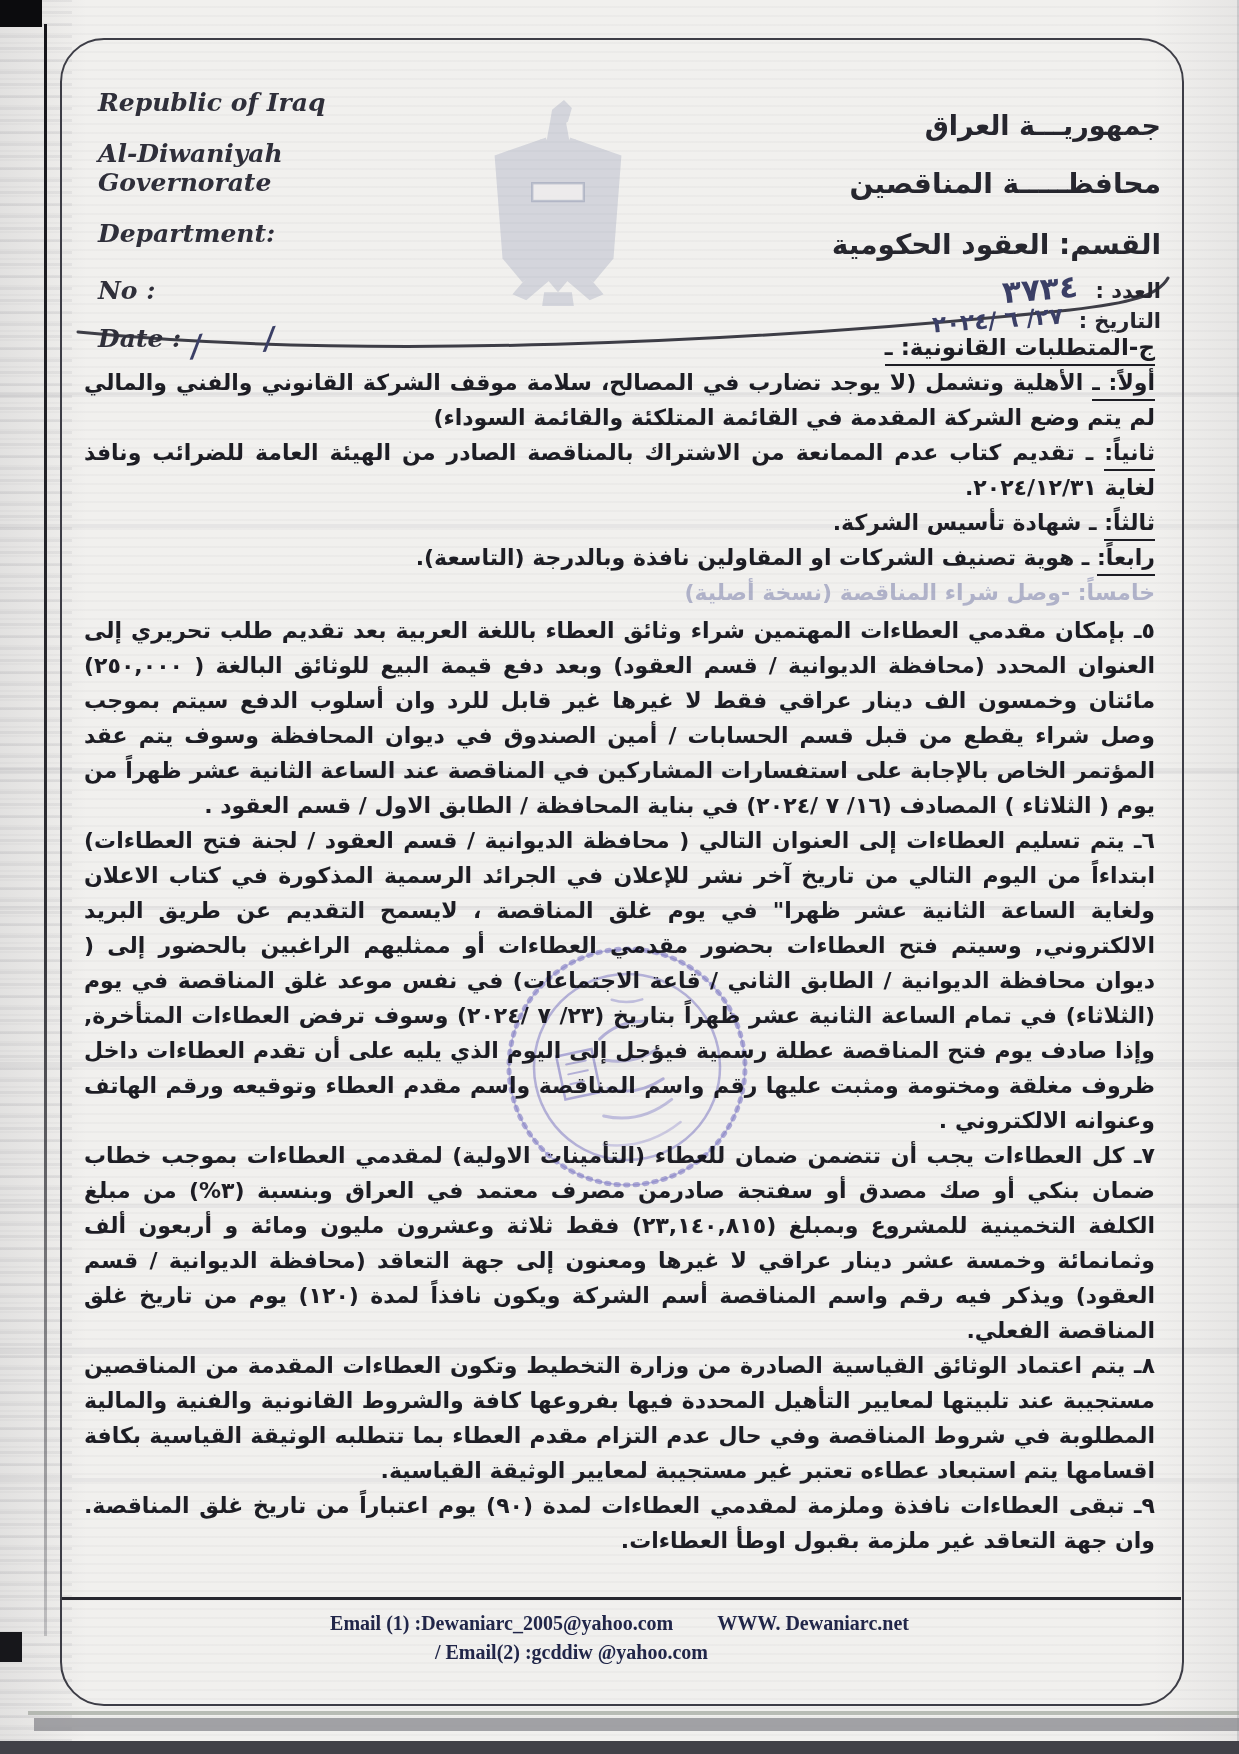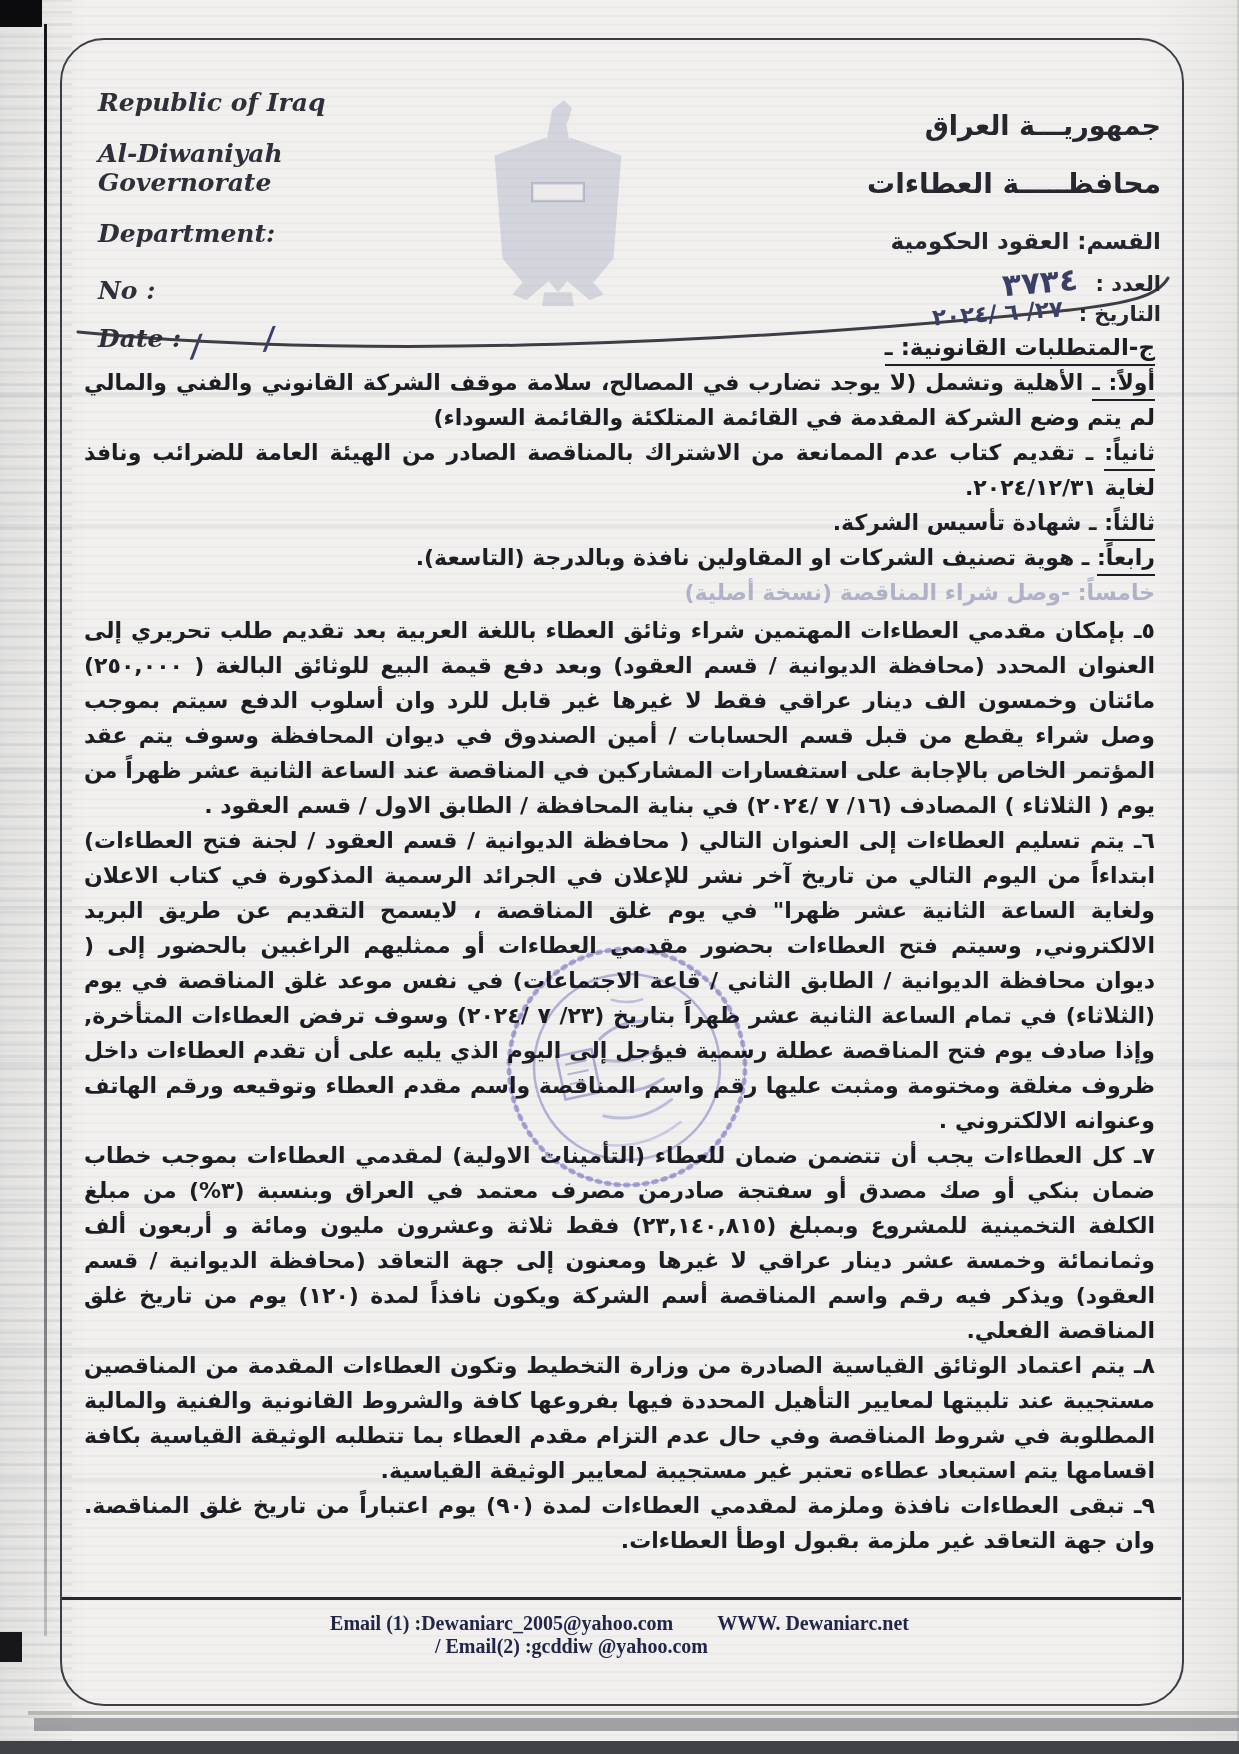--- a/index.html
+++ b/index.html
@@ -38,21 +38,21 @@
   .ink{color:#3b3f66;}
   .date-slashes{font-size:30px;font-weight:700;letter-spacing:26px;margin-right:34px;
                 display:inline-block;transform:rotate(-6deg) translateY(4px);}
   
   .eagle{position:absolute;left:448px;top:96px;width:220px;height:218px;opacity:.95;}
   
   .lh-ar{position:absolute;right:78px;top:96px;width:330px;direction:rtl;text-align:right;
          color:#26262e;font-weight:700;}
   .lh-ar .country{font-size:27px;margin-bottom:26px;margin-top:14px;}
   .lh-ar .gov{font-size:28px;margin-bottom:28px;}
-  .lh-ar .dept{font-size:23px;margin-bottom:8px;}
+  .lh-ar .dept{font-size:28px;margin-bottom:8px;}
   .lh-ar .row{font-size:21px;margin-bottom:2px;}
   .hand-number{font-size:31px;font-weight:700;letter-spacing:5px;display:inline-block;
                transform:rotate(-5deg) translateY(2px);margin-right:10px;}
   .hand-date{font-size:23px;font-weight:700;letter-spacing:2px;display:inline-block;
              transform:rotate(-4deg);margin-right:8px;}
   
   .body-text{position:absolute;left:84px;right:84px;top:330px;direction:rtl;
              text-align:justify;color:#1d1d24;font-weight:700;
              font-size:22px;line-height:35px;}
   .para{margin:0;}
@@ -60,21 +60,21 @@
   .hd{font-size:23px;}
   .faint{color:#7b80ab;opacity:.55;filter:blur(.3px);padding-left:140px;}
   .gap-s{margin-top:3px;}
   
   .stamp{position:absolute;left:498px;top:938px;width:258px;height:258px;
          mix-blend-mode:multiply;opacity:.8;}
   
   .footer-rule{position:absolute;left:62px;right:58px;top:1597px;height:3px;background:#26262e;}
   .footer{position:absolute;left:90px;right:90px;top:1612px;text-align:center;
           font-family:"Liberation Serif",serif;font-weight:700;font-size:20px;color:#212649;}
-  .footer .row1{display:flex;justify-content:center;gap:44px;margin-bottom:0;}
+  .footer .row1{display:flex;justify-content:center;gap:44px;margin-bottom:6px;}
   .footer .row2{transform:translateX(-48px);}
 </style>
 </head>
 <body>
 
 <div class="page">
 
   <div class="left-smudge"></div>
   <div class="streak" style="top:392px;height:5px;"></div>
   <div class="streak" style="top:524px;height:4px;"></div>
@@ -118,21 +118,21 @@
       <path d="M39 86 L27 100 L34 103 L47 92 Z"></path>
       <path d="M61 86 L73 100 L66 103 L53 92 Z"></path>
       <path d="M43 99 L57 99 L58 106 L42 106 Z"></path>
     </g>
     <rect x="37" y="44" width="26" height="9" fill="#f1f0ee" opacity="0.85"></rect>
     <rect x="37" y="44" width="26" height="9" fill="none" stroke="#8b93ae" stroke-width="1.2" opacity="0.5"></rect>
   </svg>
 
   <div class="lh-ar">
     <div class="country">جمهوريـــة العراق</div>
-    <div class="gov">محافظـــــة العطاءات</div>
+    <div class="gov">محافظـــــة المناقصين</div>
     <div class="dept">القسم: العقود الحكومية</div>
     <div class="row">
       <span>العدد :</span>
       <span class="ink hand-number">٣٧٣٤</span>
     </div>
     <div class="row">
       <span>التاريخ :</span>
       <span class="ink hand-date">٢٧/ ٦ /٢٠٢٤</span>
     </div>
   </div>

